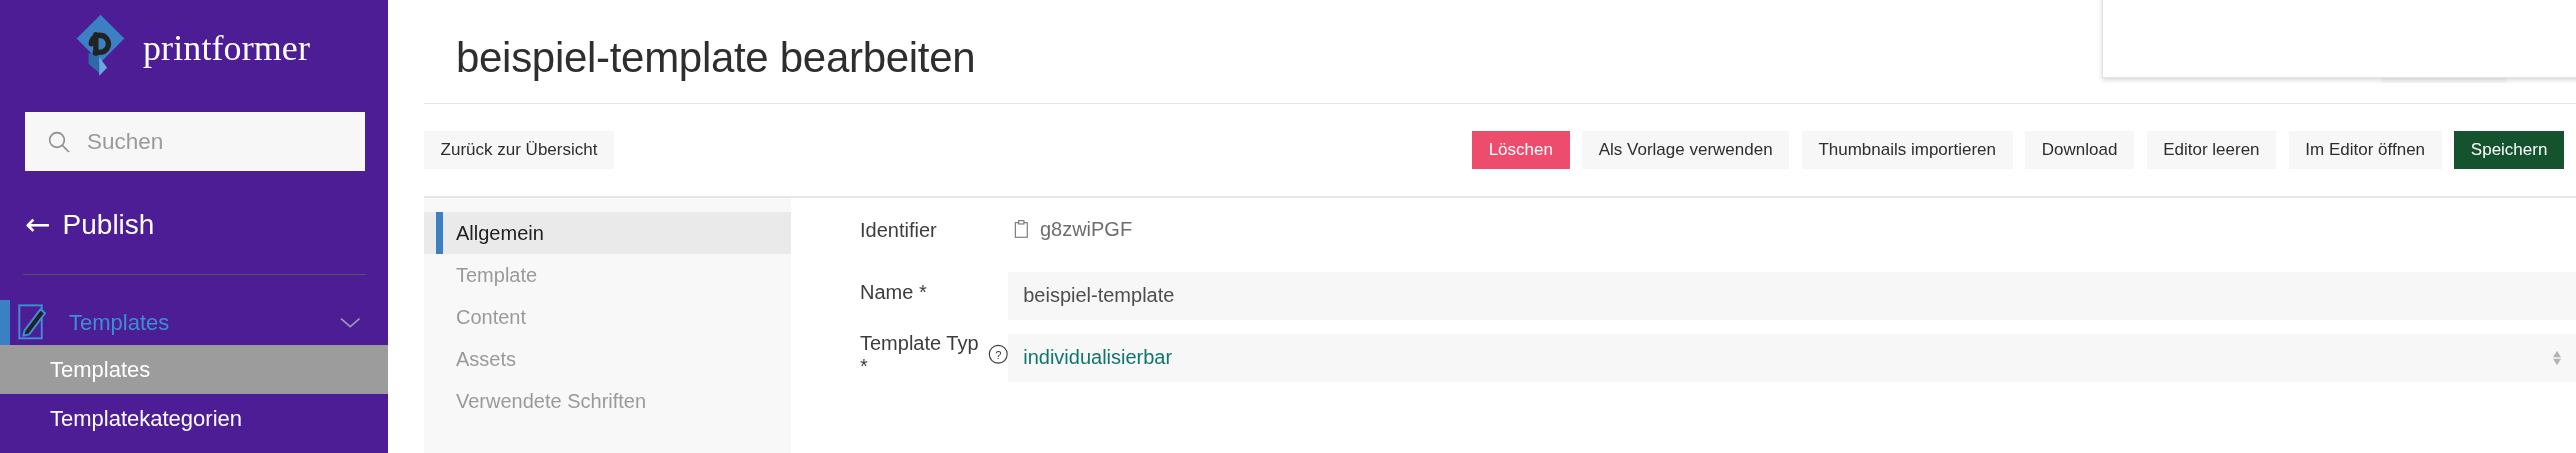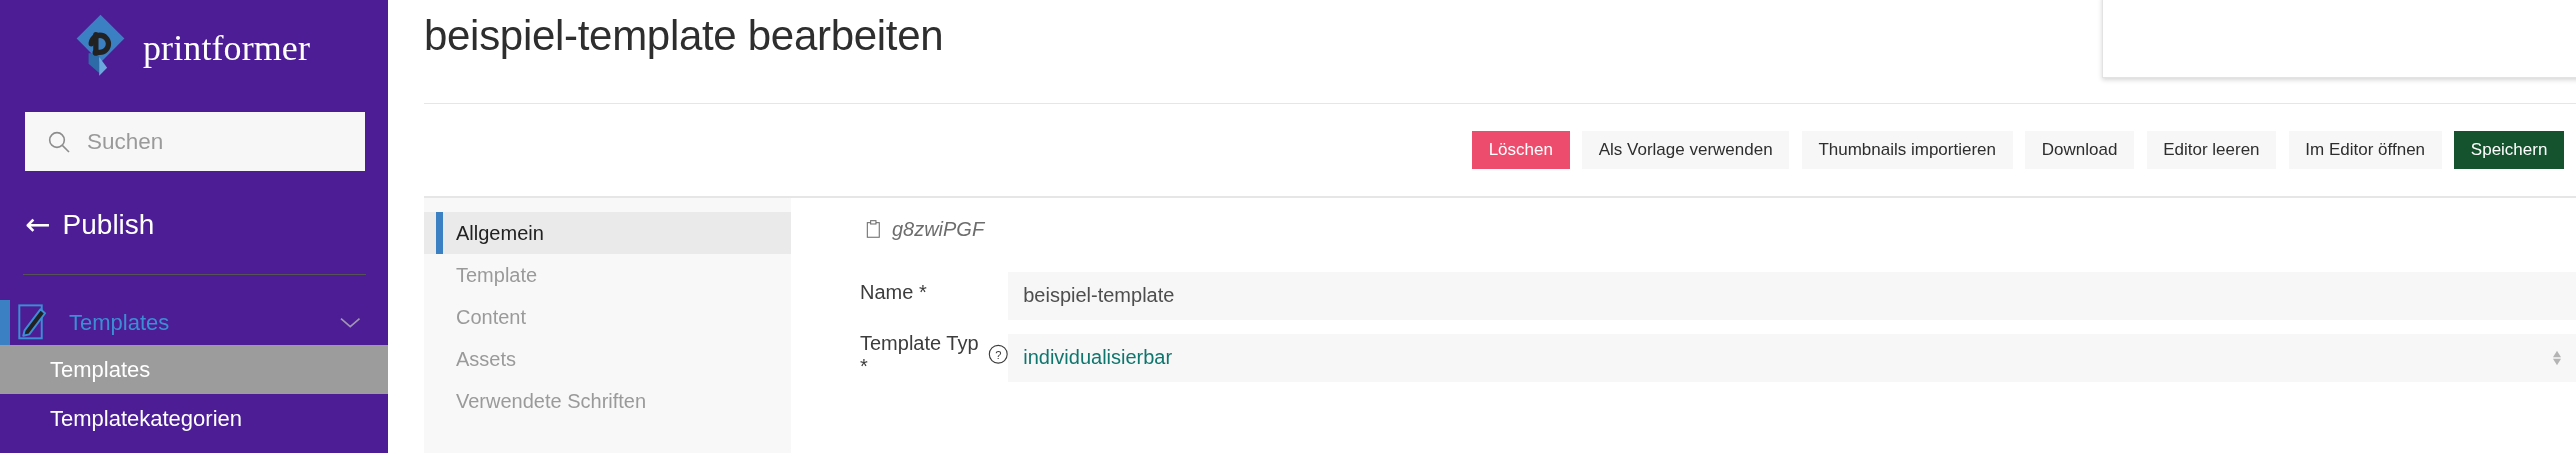--- a/index.html
+++ b/index.html
@@ -87,22 +87,22 @@
   }
   .nav-sub.selected { background: #9c9c9c; }
 
   
   .main {
     flex: 1 1 auto; height: 453px;
     background: #ffffff; position: relative;
     min-width: 0;
   }
   .page-head {
-    display: flex; 
-    padding: 0 16px 0 36px; height: 103px;
+    display: flex; align-items: center;
+    padding: 0 16px 0 36px; height: 103px; margin-left: 32px;
   }
   .page-title {
     font-size: 42px; color: #2e2e2e; font-weight: normal;
     letter-spacing: -0.3px; flex: 1 1 auto; padding-top: 12px;
   }
   .lang-select {
     width: 126px; height: 58px;
     background: #f7f7f7; border: 0;
     display: flex; align-items: center;
     padding: 0 10.6px 0 13.3px; margin-right: 53px;
@@ -159,21 +159,21 @@
   .form-label {
     width: 148px; flex: 0 0 148px;
     font-size: 20px; color: #3d3d3d;
     display: flex; align-items: center; height: 40px;
     padding-top: 2px;
   }
   .help-icon { width: 20.5px; height: 20.5px; margin-left: 8.6px; flex: 0 0 20.5px; }
   .form-value { flex: 1 1 auto; min-width: 0; }
   .ident-value {
     display: flex; align-items: center; height: 40px;
-    font-size: 20px; color: #6d6d6d; padding-left: 6px; font-style: italic;
+    font-size: 20px; color: #6d6d6d; padding-left: 6px;
   }
   .copy-icon { width: 14.6px; height: 18.6px; flex: 0 0 14.6px; margin-right: 11.3px; }
   .field {
     height: 48px; background: #f7f7f7;
     display: flex; align-items: center;
     padding: 0 13.3px 0 15.2px;
     font-size: 20px; color: #4e4e4e;
     width: 100%;
   }
   .field.muted { color: #0f766e; }
@@ -259,20 +259,21 @@
             <polygon points="9,5 15,15 3,15" fill="#5a5a5a"></polygon>
             <polygon points="9,31 15,21 3,21" fill="#5a5a5a"></polygon>
           </svg>
         </span>
       </div>
     </div>
 
     <div class="hr"></div>
 
     <div class="toolbar">
+      <button class="btn">Zurück zur Übersicht</button>
       <span class="toolbar-spacer"></span>
       <span class="toolbar-right">
         <button class="btn danger">Löschen</button>
         <button class="btn">Als Vorlage verwenden</button>
         <button class="btn">Thumbnails importieren</button>
         <button class="btn">Download</button>
         <button class="btn">Editor leeren</button>
         <button class="btn">Im Editor öffnen</button>
         <button class="btn primary">Speichern</button>
       </span>
@@ -286,20 +287,21 @@
         <div class="tab-item active">Allgemein</div>
         <div class="tab-item">Template</div>
         <div class="tab-item">Content</div>
         <div class="tab-item">Assets</div>
         <div class="tab-item">Verwendete Schriften</div>
       </nav>
 
       <div class="form-panel">
 
         <div class="form-row">
+          <div class="form-label">Identifier</div>
           <div class="form-value">
             <div class="ident-value">
               <span class="copy-icon">
                 <svg viewBox="0 0 22 28" width="14.6" height="18.6" xmlns="http://www.w3.org/2000/svg">
                   <rect x="2" y="4" width="18" height="22" fill="none" stroke="#6d6d6d" stroke-width="1.6"></rect>
                   <rect x="7" y="1" width="8" height="5" fill="#ffffff" stroke="#6d6d6d" stroke-width="1.6"></rect>
                 </svg>
               </span>
               <span>g8zwiPGF</span>
             </div>

